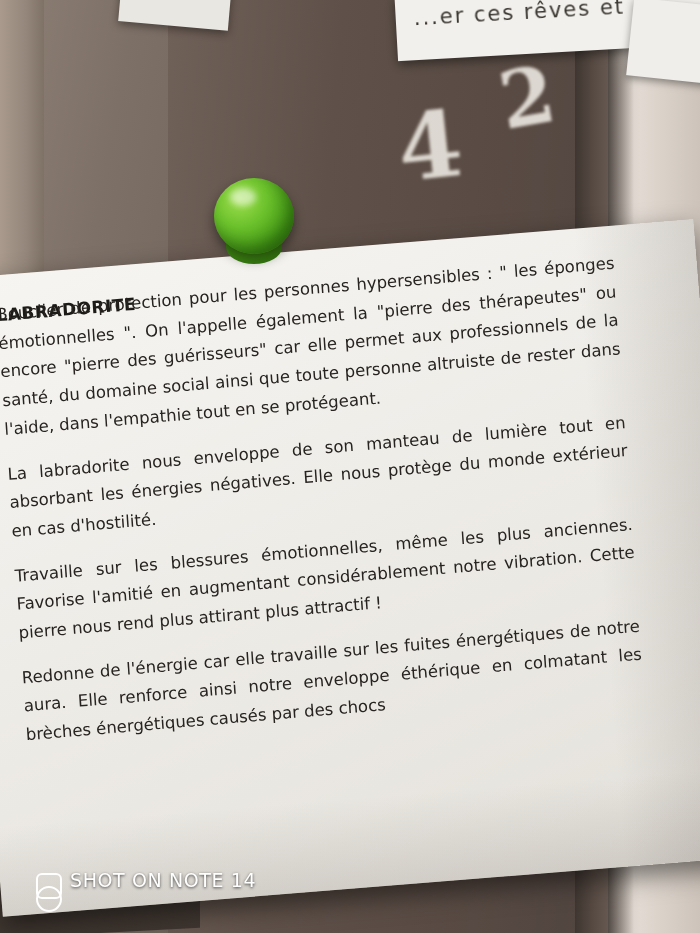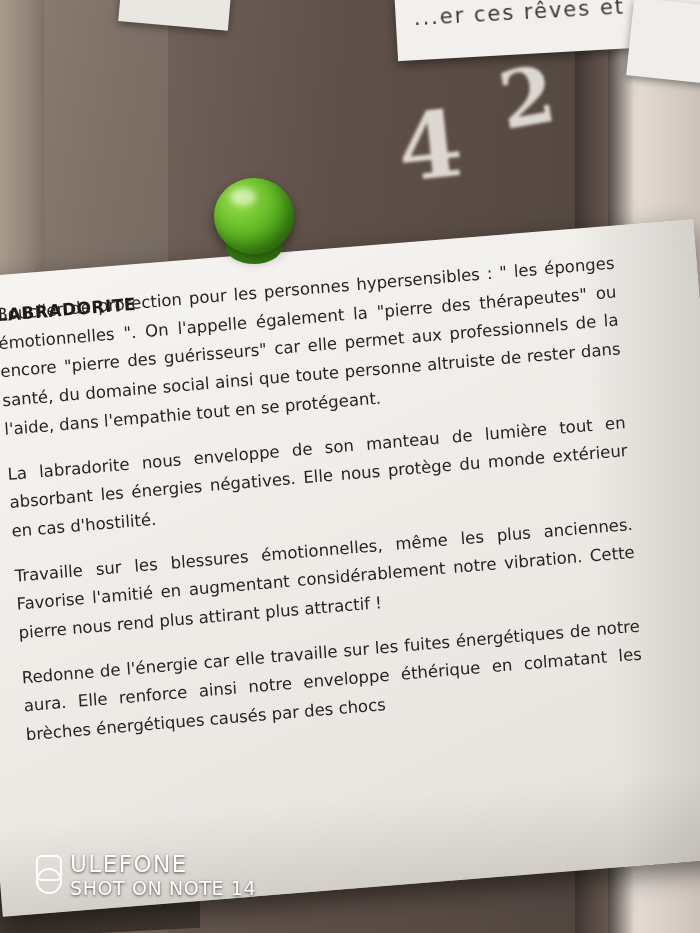--- a/index.html
+++ b/index.html
@@ -276,18 +276,17 @@
       <div class="pin-gloss"></div>
     </div>
   </div>
 
   <div class="watermark">
     <div class="wm-icon">
       <div class="ring"></div>
       <div class="ring r2"></div>
     </div>
     <div class="wm-lines">
-      <div class="wm-brand">ULEFONE</div>
       <div class="wm-sub">SHOT ON NOTE 14</div>
     </div>
   </div>
 
 </div>
 
 </body></html>

